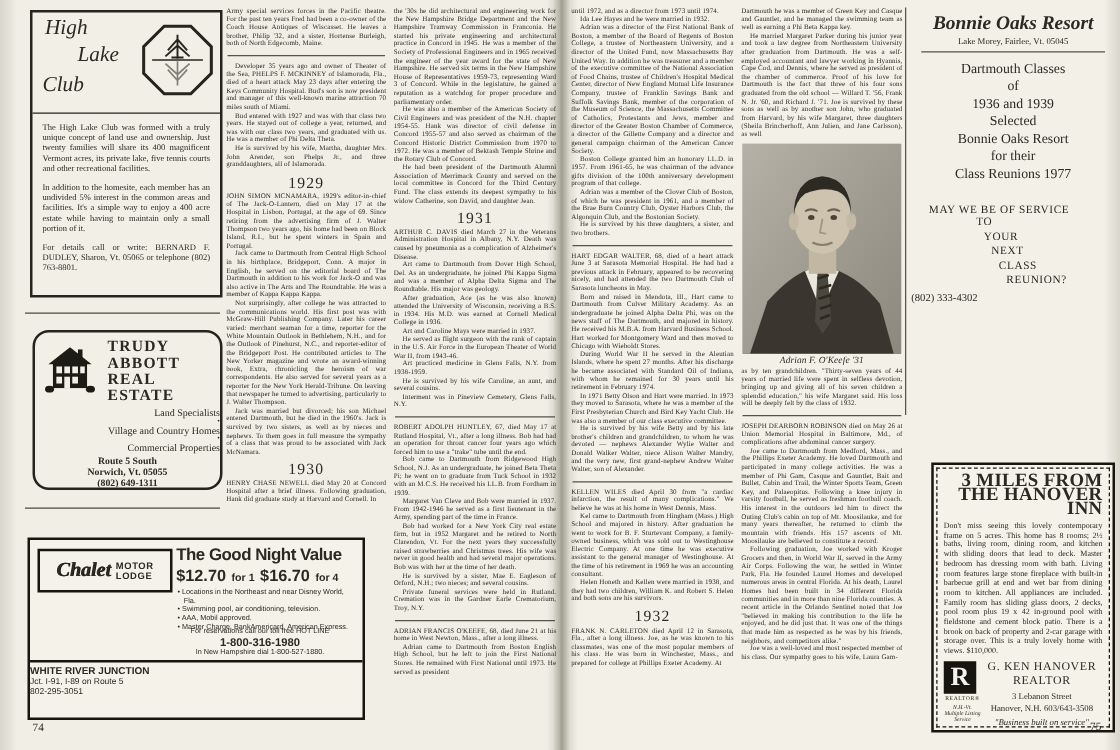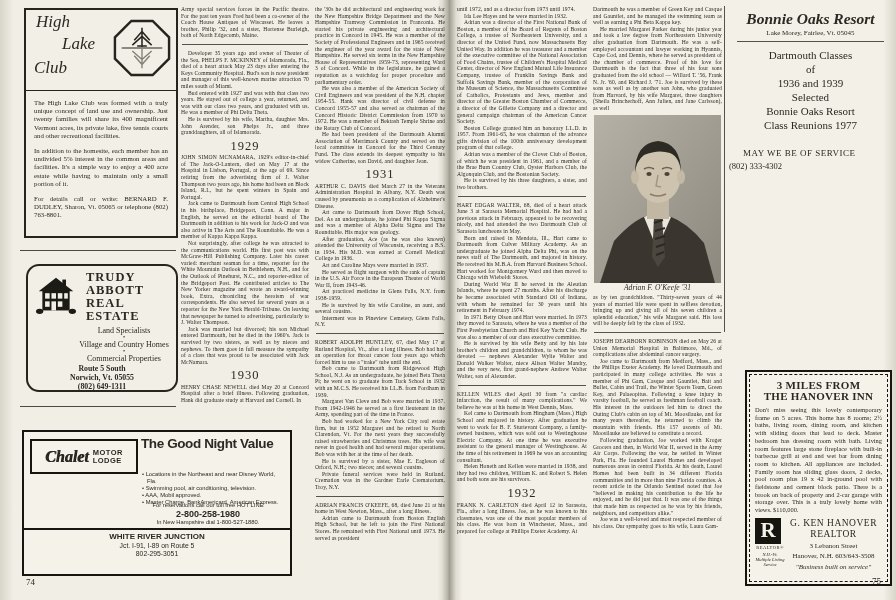--- a/index.html
+++ b/index.html
@@ -27,55 +27,55 @@
   .hl-head{position:relative;height:80px;border-bottom:1.5px solid #26241e;}
   .hl-t{position:absolute;font-style:italic;font-size:17px;}
   .hl-t.l1{left:10px;top:2px;}.hl-t.l2{left:36px;top:24px;}.hl-t.l3{left:8px;top:48px;}
   .hl-logo{position:absolute;right:5px;top:9px;}
   .hl-body{padding:8px 8px 0;font-size:6.8px;line-height:8.2px;text-align:justify;}
   .hl-body p{margin:0 0 7px;}
   .adrule{position:absolute;border-top:1px solid #4c4940;}
   .trudy{position:absolute;left:26px;top:264px;width:148px;height:124px;border:2px solid #26241e;border-radius:13px;background:#f1efe6;overflow:hidden;}
   .tr-row{display:flex;align-items:center;padding:5px 6px 0 8px;}
   .tr-name{font-weight:bold;font-size:12.5px;line-height:13px;letter-spacing:1px;margin-left:10px;}
-  .tr-svc{text-align:center;font-size:8px;line-height:9px;margin-top:3px;margin-left:44px;}
+  .tr-svc{text-align:right;font-size:8px;line-height:9px;margin-top:3px;margin-left:44px;}
   .tr-svc .dotline{font-size:6px;line-height:5px;}
   .tr-addr{text-align:center;font-weight:bold;font-size:7.8px;line-height:8.8px;margin-top:2px;}
   
   .chalet{position:absolute;left:22px;top:430px;width:266px;height:142px;border:2.5px solid #17150f;background:#f4f2e9;font-family:"Liberation Sans",sans-serif;}
   .ch-top{position:relative;height:96px;border-bottom:2px solid #17150f;}
   .ch-logo{position:absolute;left:6px;top:7px;width:104px;height:31px;border:2.5px solid #17150f;display:flex;align-items:center;justify-content:center;gap:4px;background:#f4f2e9;}
   .ch-script{font-family:"Liberation Serif",serif;font-weight:bold;font-style:italic;font-size:16px;text-shadow:.6px 0 #17150f;}
   .ch-ml{font-size:7.5px;font-weight:bold;line-height:8px;letter-spacing:.5px;}
   .ch-head{position:absolute;left:117px;top:4px;font-weight:bold;font-size:13.5px;letter-spacing:-.4px;}
   .ch-price{position:absolute;left:117px;top:20px;font-weight:bold;}
   .ch-price .amt{font-size:13px;}.ch-price .unit{font-size:8.5px;}
   .ch-bullets{position:absolute;left:118px;top:39px;width:144px;font-size:5.8px;line-height:7px;}
   .ch-bullets div{padding-left:5px;text-indent:-5px;}
   .ch-bullets div::before{content:"• ";}
   .ch-res{position:absolute;left:104px;top:70px;width:160px;text-align:center;font-size:5.8px;line-height:7px;}
   .ch-phone{font-weight:bold;font-size:9px;line-height:10px;}
-  .ch-bot{text-align:center;padding-top:3px;font-size:6.8px;line-height:8.5px;}
+  .ch-bot{padding-top:3px;font-size:6.8px;line-height:8.5px;}
   .ch-loc{font-weight:bold;font-size:8px;}
   
   .bonnie{position:absolute;left:724px;top:6px;width:168px;height:326px;border-left:1px solid #55524a;padding-left:4px;box-sizing:border-box;}
   .b-title{font-style:italic;font-weight:bold;font-size:15.5px;text-align:center;margin-top:4px;}
   .b-sub{font-size:7px;text-align:center;margin-top:1px;}
   .b-rule{border-top:1px solid #55524a;margin:4px 8px;}
   .b-lines{text-align:center;font-size:11px;line-height:14px;margin-top:6px;}
   .b-att{font-style:italic;font-size:8.5px;line-height:11px;text-align:center;margin-top:14px;}
   .b-svch{font-size:9px;letter-spacing:.5px;margin:16px 0 0 14px;}
   .b-svc .sl{font-size:9px;line-height:11.5px;letter-spacing:.5px;}
   .b-svc .sl:nth-child(1){margin-left:52px;}.b-svc .sl:nth-child(2){margin-left:58px;}
   .b-svc .sl:nth-child(3){margin-left:64px;}.b-svc .sl:nth-child(4){margin-left:70px;}
   .b-svc .sl:nth-child(5){margin-left:76px;}
   .b-phone{font-size:8.5px;text-align:left;margin:3px 16px 0 0;}
   
   .hanover{position:absolute;left:745px;top:370px;width:147px;height:216px;border:2px solid #17150f;outline:1px dashed #17150f;outline-offset:-5px;background:#f4f2e9;box-sizing:border-box;padding:8px 8px 0;}
-  .h-title{font-weight:bold;font-size:11px;line-height:11px;text-align:center;letter-spacing:.3px;}
+  .h-title{font-weight:bold;font-size:15px;line-height:11px;text-align:right;letter-spacing:.3px;}
   .h-body{font-size:6.4px;line-height:7.7px;text-align:justify;margin-top:4px;}
   .h-row{display:flex;margin-top:4px;}
   .h-logo{width:30px;text-align:center;}
   .h-logobox{width:26px;height:26px;background:#17150f;color:#f4f2e9;font-family:"Liberation Serif",serif;font-weight:bold;font-size:21px;line-height:25px;text-align:center;}
   .h-logolabel{font-size:4.5px;letter-spacing:.5px;margin-top:1px;}
   .h-mls{font-size:4.5px;font-style:italic;margin-top:2px;}
   .h-right{flex:1;text-align:center;}
   .h-rname{font-size:9.5px;letter-spacing:.5px;line-height:11px;}
   .h-addr{font-size:7px;line-height:8.5px;margin-top:2px;}
   .h-tag{font-size:7px;font-style:italic;margin-top:2px;}
@@ -149,29 +149,35 @@
     <div class="chalet">
       <div class="ch-top">
         <div class="ch-logo">
           <span class="ch-script">Chalet</span>
           <span class="ch-ml">
             <div>MOTOR</div>
             <div>LODGE</div>
           </span>
         </div>
         <div class="ch-head">The Good Night Value</div>
+        <div class="ch-price">
+          <span class="amt">$12.70</span>
+          <span class="unit">for 1</span>
+          <span class="amt">$16.70</span>
+          <span class="unit">for 4</span>
+        </div>
         <div class="ch-bullets">
           <div>Locations in the Northeast and near Disney World, Fla.</div>
           <div>Swimming pool, air conditioning, television.</div>
           <div>AAA, Mobil approved.</div>
           <div>Master Charge, BankAmericard, American Express.</div>
         </div>
         <div class="ch-res">
           <div>For reservations call our toll free HOT LINE</div>
-          <div class="ch-phone">2-800-258-1980</div>
+          <div class="ch-phone">1-800-316-1980</div>
           <div>In New Hampshire dial 1-800-527-1880.</div>
         </div>
       </div>
       <div class="ch-bot">
         <div class="ch-loc">WHITE RIVER JUNCTION</div>
         <div>Jct. I-91, I-89 on Route 5</div>
         <div>802-295-3051</div>
       </div>
     </div>
 
@@ -283,23 +289,31 @@
     <div class="bonnie">
       <div class="b-title">Bonnie Oaks Resort</div>
       <div class="b-sub">Lake Morey, Fairlee, Vt. 05045</div>
       <div class="b-rule"></div>
       <div class="b-lines">
         <div>Dartmouth Classes</div>
         <div>of</div>
         <div>1936 and 1939</div>
         <div>Selected</div>
         <div>Bonnie Oaks Resort</div>
+        <div>for their</div>
         <div>Class Reunions 1977</div>
       </div>
       <div class="b-svch">MAY WE BE OF SERVICE</div>
+      <div class="b-svc">
+        <div class="sl">TO</div>
+        <div class="sl">YOUR</div>
+        <div class="sl">NEXT</div>
+        <div class="sl">CLASS</div>
+        <div class="sl">REUNION?</div>
+      </div>
       <div class="b-phone">(802) 333-4302</div>
     </div>
 
     <div class="hanover">
       <div class="h-title">
         <div>3 MILES FROM</div>
         <div>THE HANOVER INN</div>
       </div>
       <div class="h-body">Don't miss seeing this lovely contemporary frame on 5 acres. This home has 8 rooms; 2½ baths, living room, dining room, and kitchen with sliding doors that lead to deck. Master bedroom has dressing room with bath. Living room features large stone fireplace with built-in barbecue grill at end and wet bar from dining room to kitchen. All appliances are included. Family room has sliding glass doors, 2 decks, pool room plus 19 x 42 in-ground pool with fieldstone and cement block patio. There is a brook on back of property and 2-car garage with storage over. This is a truly lovely home with views. $110,000.</div>
       <div class="h-row">

